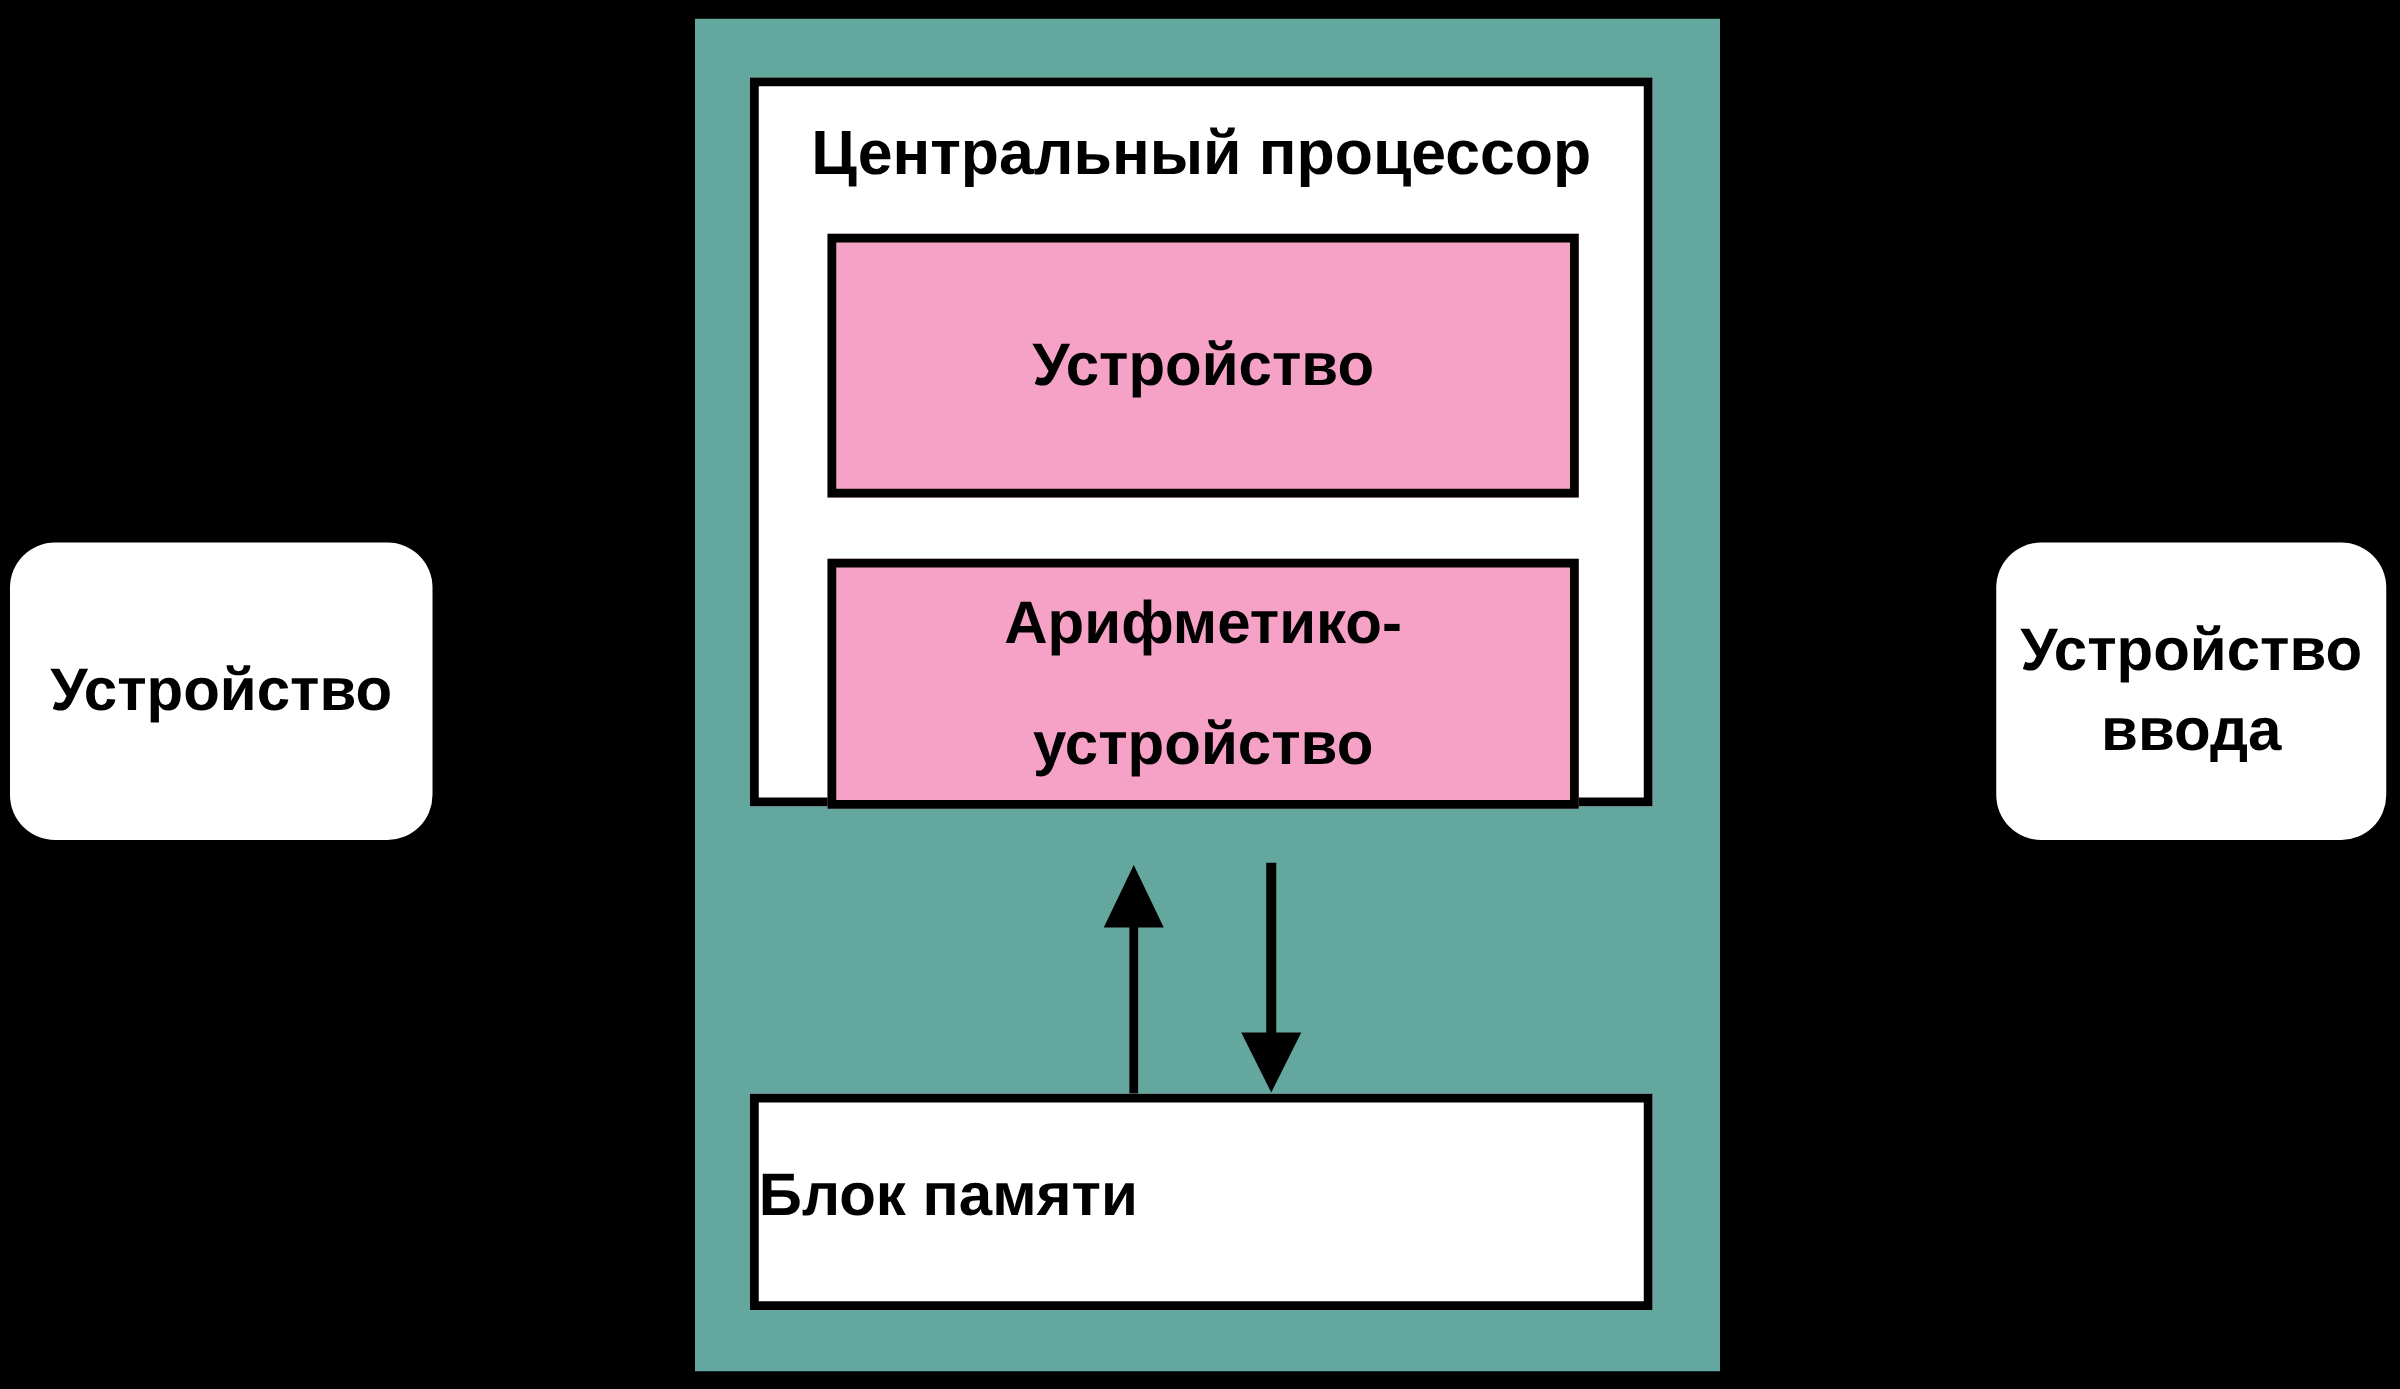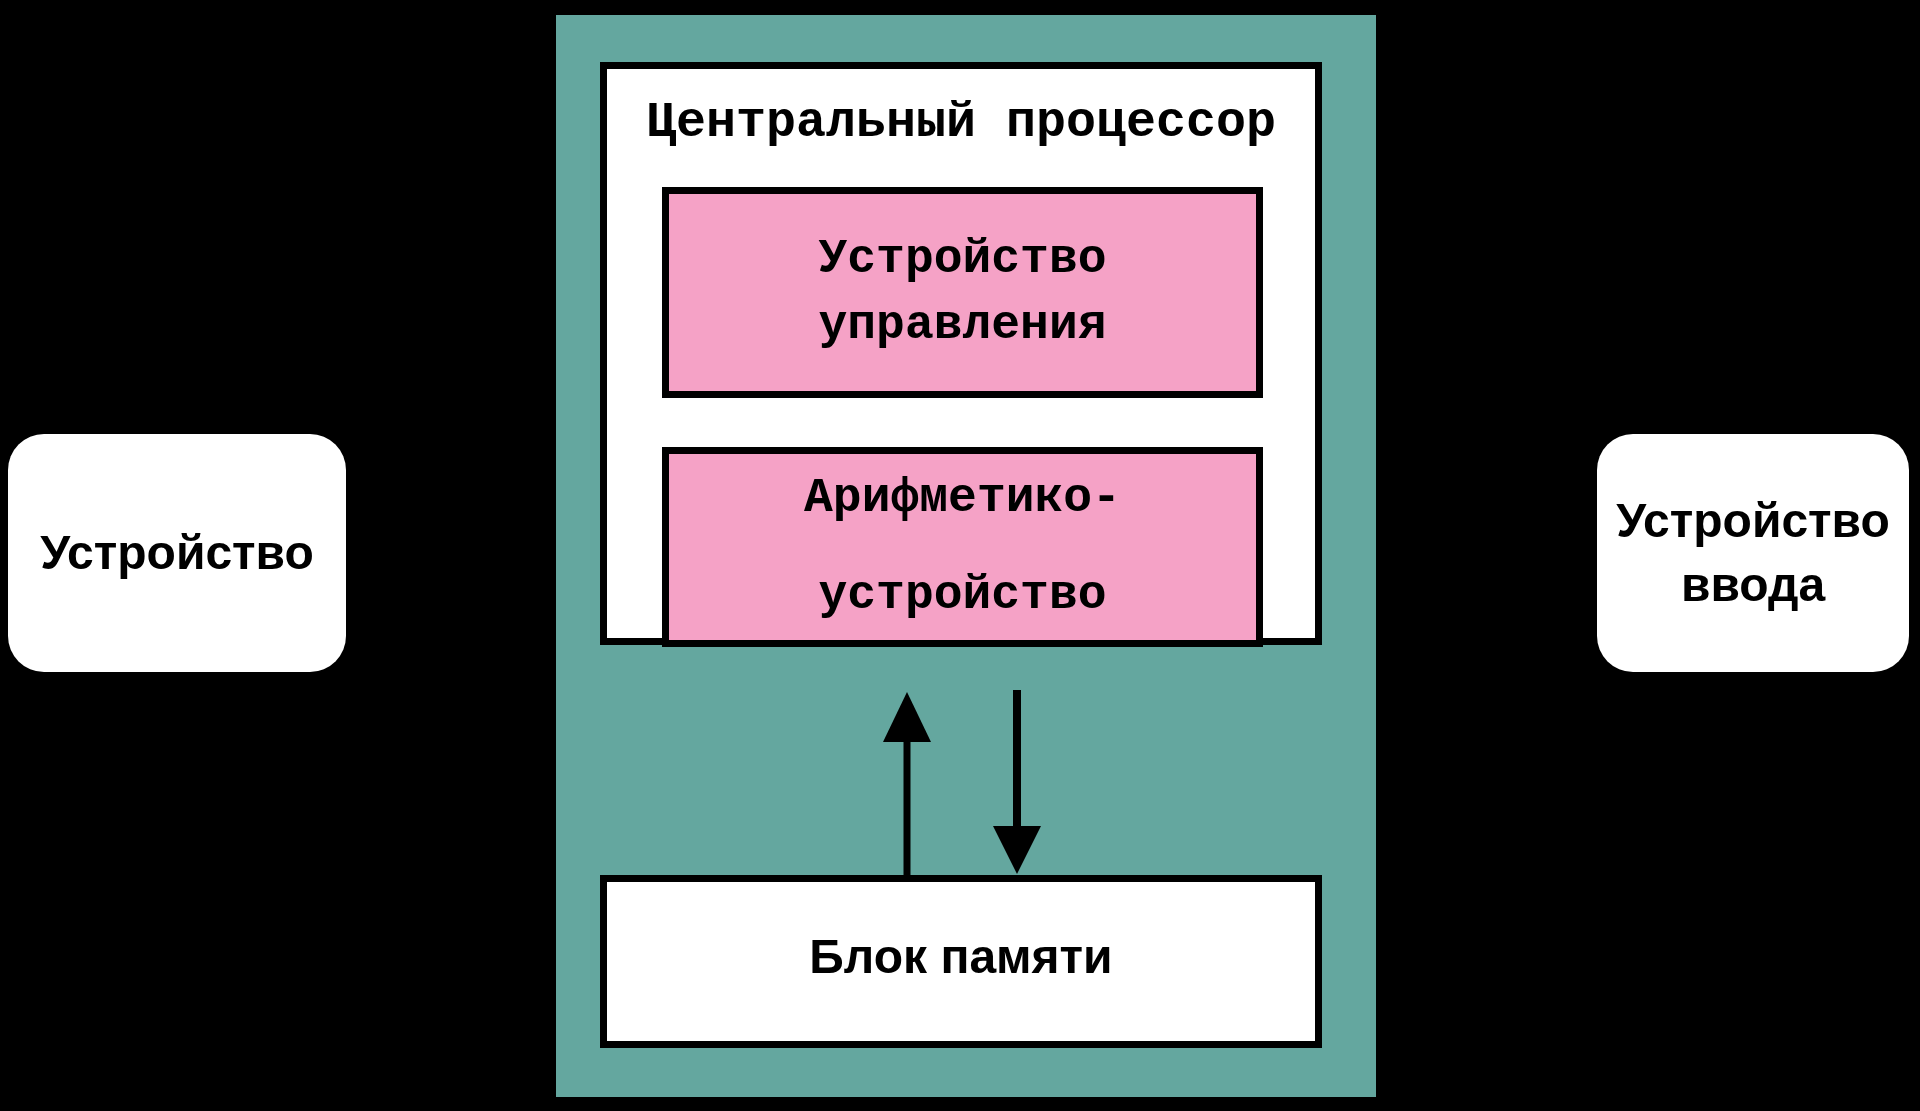--- a/index.html
+++ b/index.html
@@ -33,21 +33,20 @@
     width: 820px; height: 1082px;
     background: var(--teal, #64A79F);
   }
   .cpu-box {
     position: absolute;
     left: 44px; top: 47px;
     width: 722px; height: 583px;
     background: var(--white, #ffffff);
     border: 7px solid var(--line, #000000);
     box-sizing: border-box;
-    font-family: Liberation Mono, monospace;
   }
   .cpu-title {
     margin-top: 26px;
     text-align: center;
     font-size: 50px;
     line-height: 1.1;
   }
   .pink-box {
     position: absolute;
     left: 55px;
@@ -67,21 +66,21 @@
   #alu          { top: 378px; height: 200px; gap: 31px; }
   .memory-box {
     position: absolute;
     left: 44px; top: 860px;
     width: 722px; height: 173px;
     background: var(--white, #ffffff);
     border: 7px solid var(--line, #000000);
     box-sizing: border-box;
     display: flex;
     align-items: center;
-    justify-content: center;
+    justify-content: flex-start;
     text-align: center;
     font-size: 48px;
     padding-bottom: 10px;
   }
   .arrows-svg {
     position: absolute;
     left: 44px; top: 675px;
     width: 722px; height: 185px;
     display: block;
   }
@@ -96,21 +95,20 @@
     <span class="line-block">Устройство</span>
   </div>
 
   <div class="teal-panel">
 
     <div class="cpu-box">
       <div class="cpu-title">Центральный процессор</div>
 
       <div class="pink-box" id="control-unit">
         <span class="line-block">Устройство</span>
-        <span class="line-block">управления</span>
       </div>
 
       <div class="pink-box" id="alu">
         <span class="line-block">Арифметико-</span>
         <span class="line-block">устройство</span>
       </div>
     </div>
 
     <svg class="arrows-svg" viewBox="0 0 722 185">
       <g fill="#000000">

